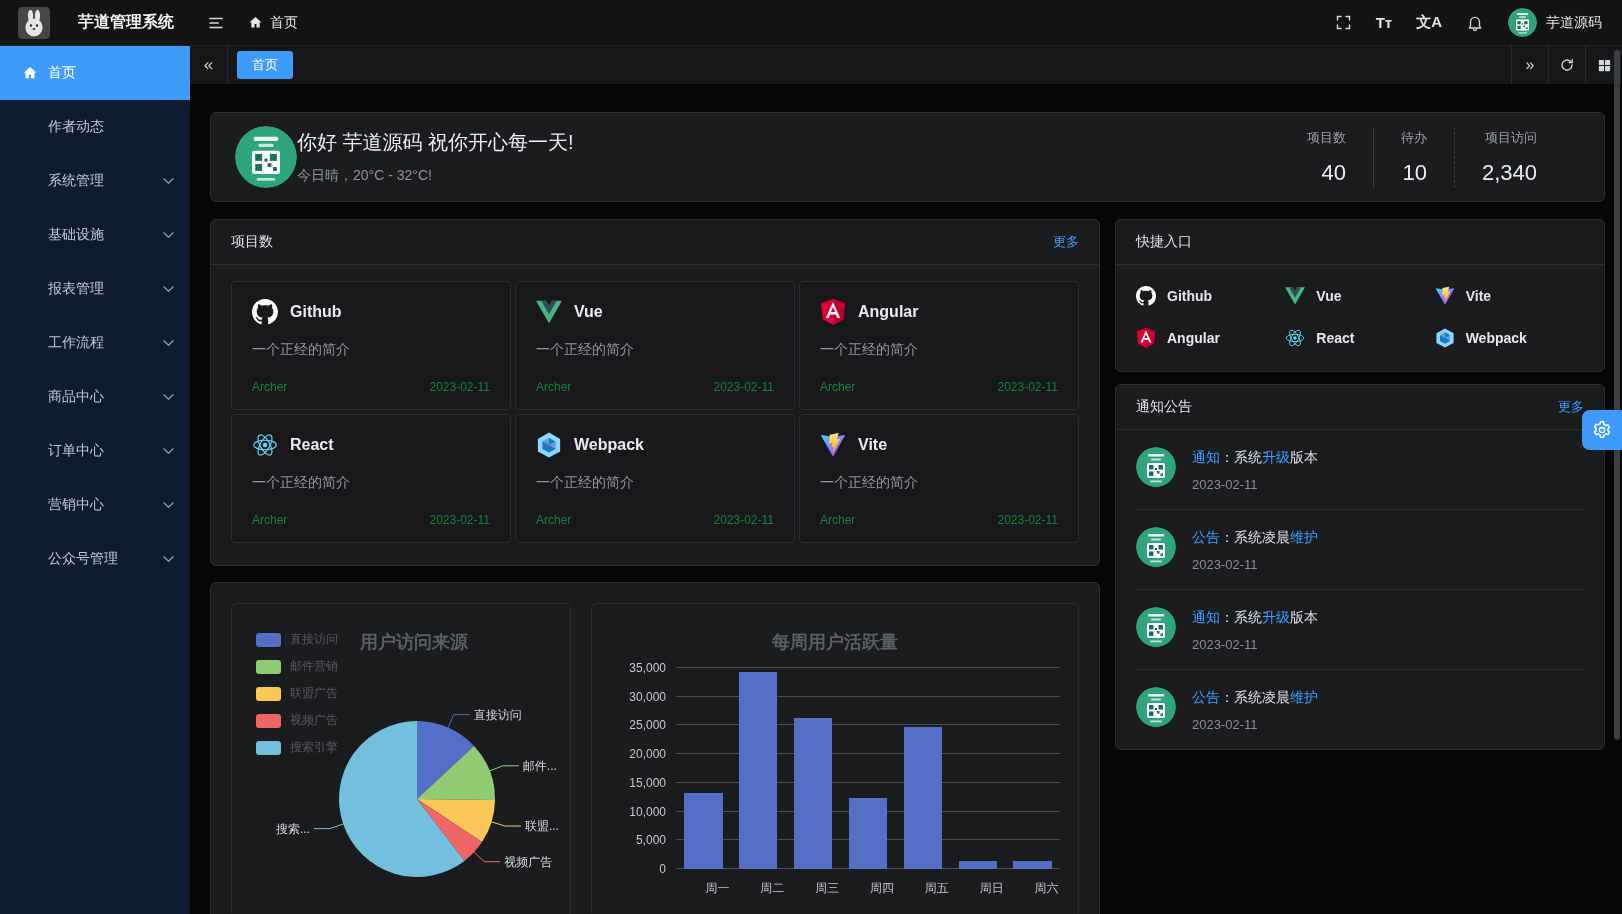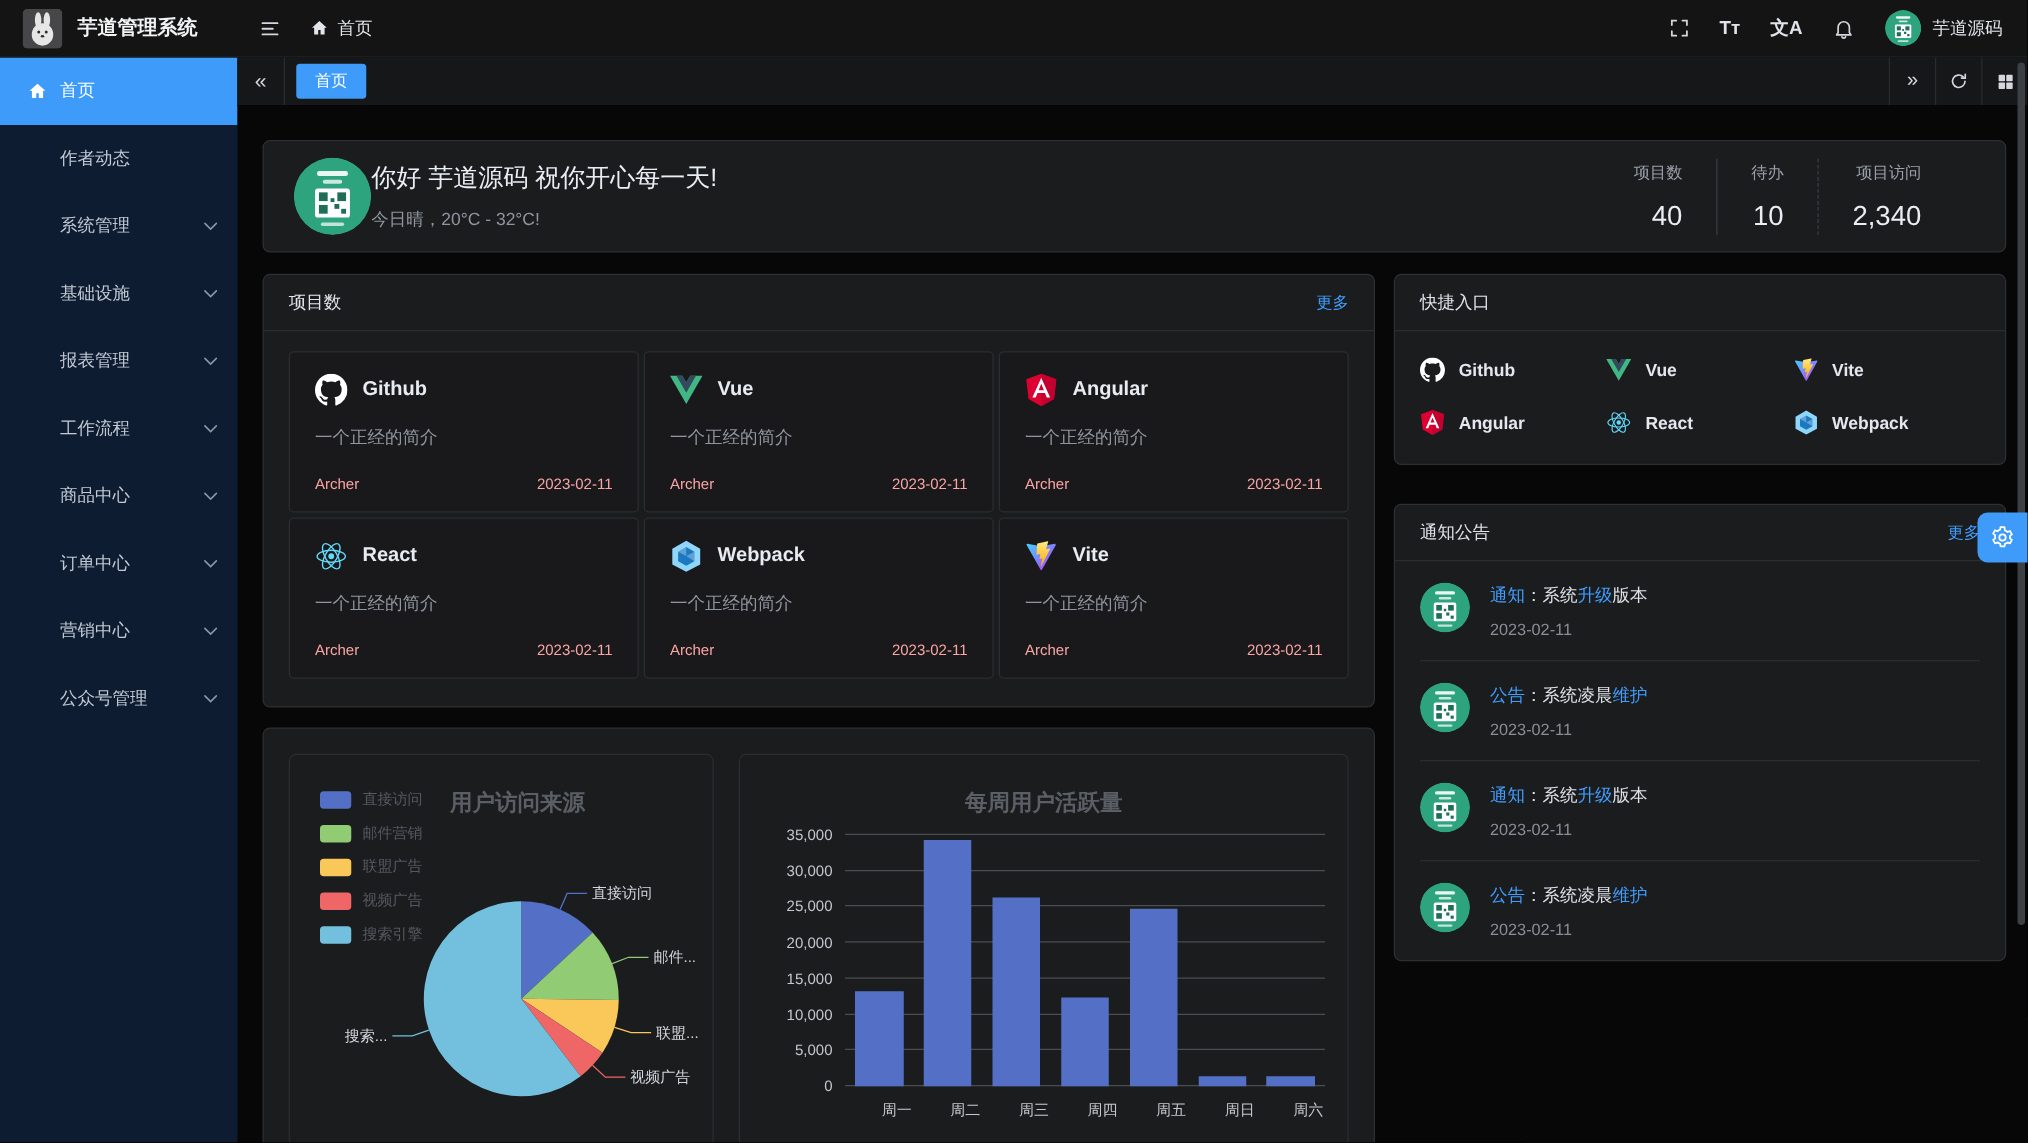--- a/index.html
+++ b/index.html
@@ -2,21 +2,21 @@
 <html><head>
 <meta charset="utf-8">
 <style>
   * { margin:0; padding:0; box-sizing:border-box; }
   html,body { width:1622px; height:914px; overflow:hidden; background:#000; 
     font-family:"Liberation Sans","DejaVu Sans",sans-serif; }
   .app { width:1622px; height:914px; display:flex; flex-direction:column; background:#070708; }
 
   
   .navbar { height:46px; background:#141414; display:flex; align-items:center; flex-shrink:0; border-bottom:1px solid #1f2022; }
-  .brand { width:190px; display:flex; align-items:center; gap:12px; padding-left:18px; flex-shrink:0; }
+  .brand { width:190px; display:flex; align-items:center; gap:28px; padding-left:18px; flex-shrink:0; }
   .logo { width:32px; height:32px; border-radius:4px; overflow:hidden; flex-shrink:0; }
   .app-title { font-size:16px; font-weight:bold; color:#f2f3f5; white-space:nowrap; }
   .nav-left { display:flex; align-items:center; }
   .hamburger { margin-left:12px; width:28px; height:28px; display:flex; align-items:center; justify-content:center; cursor:pointer; }
   .breadcrumb { margin-left:18px; display:flex; align-items:center; gap:7px; color:#e2e5ea; font-size:14px; cursor:pointer; }
   .nav-right { margin-left:auto; display:flex; align-items:center; gap:24px; padding-right:20px; }
   .nav-ico { color:#d4d7dd; display:flex; align-items:center; justify-content:center; cursor:pointer; }
   .txt-ico { font-size:15px; font-weight:bold; color:#e0e3e8; letter-spacing:0; }
   .nav-user { display:flex; align-items:center; gap:9px; cursor:pointer; }
   .nav-avatar { width:29px; height:29px; border-radius:50%; overflow:hidden; }
@@ -67,21 +67,21 @@
   .col-right { width:490px; flex-shrink:0; }
 
   
   .projects-grid { padding:16px 20px 22px; display:grid; grid-template-columns:repeat(3,1fr); gap:4px; }
   .proj-card { background:#19191b; border:1px solid #2c2d30; border-radius:4px; padding:17px 20px 15px; cursor:pointer; }
   .proj-head { display:flex; align-items:center; gap:12px; }
   .proj-icon { width:26px; height:26px; display:flex; }
   .proj-icon svg { width:26px; height:26px; }
   .proj-name { font-size:16px; font-weight:600; color:#e8ebf1; }
   .proj-desc { font-size:14px; color:#9096a0; margin-top:16px; }
-  .proj-foot { display:flex; justify-content:space-between; margin-top:21px; font-size:12px; color:#fca5a5; }
+  .proj-foot { display:flex; justify-content:space-between; margin-top:21px; font-size:12px; color:#15803d; }
 
   
   .charts-panel { margin-top:16px; padding:20px; display:flex; gap:20px; height:400px; }
   .chart-card { border:1px solid #2c2d30; border-radius:6px; height:315px; position:relative; background:#1b1c1e; }
   .pie-card { width:340px; flex-shrink:0; }
   .bar-card { flex:1; }
   .chart-title { font-size:18px; font-weight:bold; color:#5a5f66; }
   .pie-title { position:absolute; left:128px; top:26px; }
   .bar-title { position:absolute; left:0; right:0; top:26px; text-align:center; }
   .pie-legend { position:absolute; left:24px; top:27px; display:flex; flex-direction:column; gap:10px; z-index:2; }
@@ -100,21 +100,21 @@
   .bar-xlabel { position:absolute; top:calc(100% + 11px); left:14px; width:100%; text-align:center; font-size:12px; color:#c4c8ce; }
 
   
   .shortcuts-grid { padding:10px 20px 12px; display:grid; grid-template-columns:repeat(3,1fr); }
   .shortcut { display:flex; align-items:center; gap:11px; height:42px; cursor:pointer; }
   .sc-icon { width:20px; height:20px; display:flex; }
   .sc-icon svg { width:20px; height:20px; }
   .sc-label { font-size:14px; font-weight:600; color:#e4e8ee; }
 
   
-  .notices-panel { margin-top:31px; }
+  .notices-panel { margin-top:12px; }
   .notice-item { display:flex; align-items:flex-start; padding:17px 20px 0; cursor:pointer; }
   .notice-inner { flex:1; display:flex; gap:16px; padding-bottom:17px; border-bottom:1px solid #2c2d30; }
   .notice-item:last-child .notice-inner { border-bottom:none; }
   .notice-avatar { width:40px; height:40px; border-radius:50%; overflow:hidden; flex-shrink:0; }
   .notice-avatar svg { width:40px; height:40px; }
   .notice-title { font-size:14px; color:#dfe3ea; margin-top:2px; }
   .notice-title .seg-blue { color:#409eff; }
   .notice-date { font-size:13px; color:#8a8e96; margin-top:10px; }
 
   

